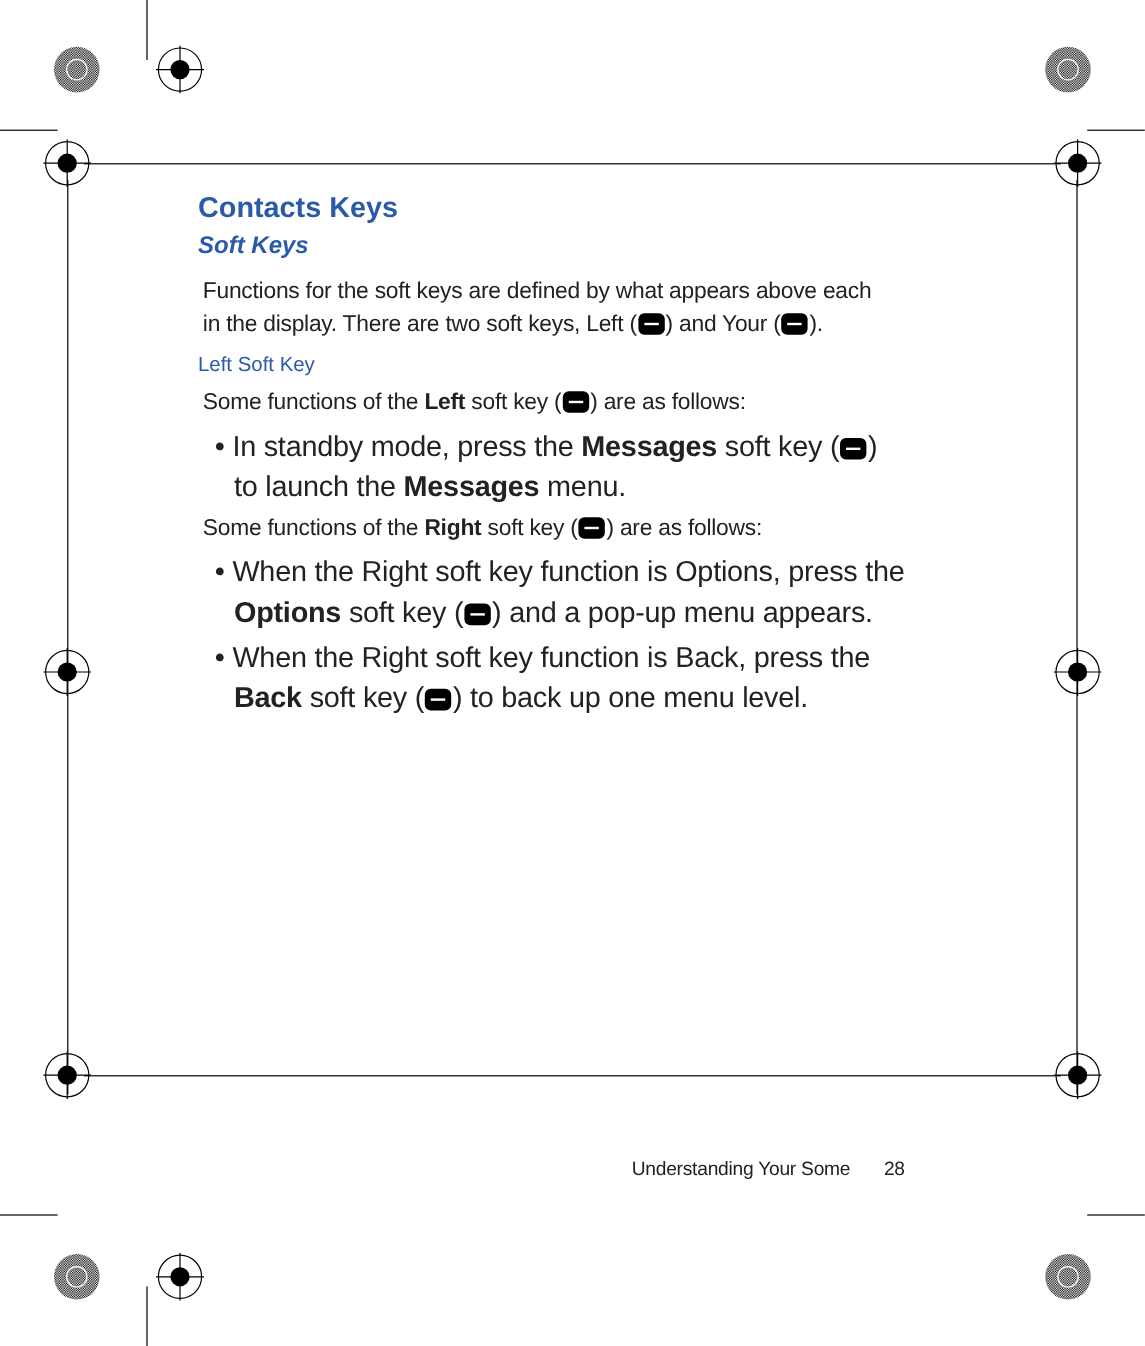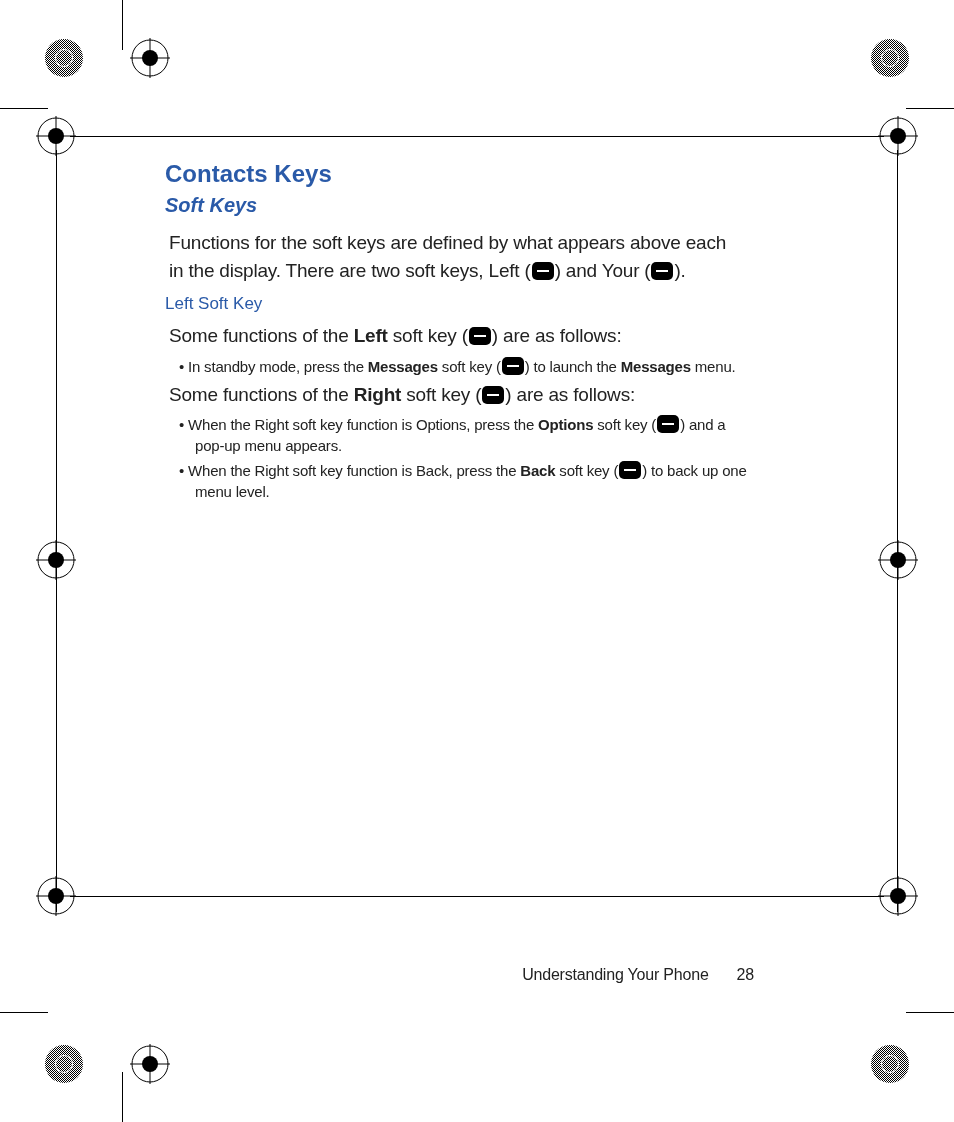--- a/index.html
+++ b/index.html
@@ -65,21 +65,21 @@
     letter-spacing: -0.2px;
     font-stretch: condensed;
   }
   p.body.indent { margin-left: 4px; }
   ul.bul {
     list-style: none;
     padding: 0;
     margin: 4px 0 0 14px;
   }
   ul.bul li {
-    font-size: 15px;
+    font-size: 24px;
     line-height: 1.4;
     font-weight: 300;
     letter-spacing: -0.2px;
     padding-left: 16px;
     text-indent: -16px;
     margin-bottom: 4px;
     font-stretch: condensed;
   }
   ul.bul li::before {
     content: "• ";
@@ -248,14 +248,14 @@
   <p class="body indent">
     <span>Some functions of the </span><span class="b">Right</span><span> soft key (</span><span class="skey"></span><span>) are as follows:</span>
   </p>
   <ul class="bul">
     <li><span>When the Right soft key function is Options, press the </span><span class="b">Options</span><span> soft key (</span><span class="skey"></span><span>) and a pop-up menu appears.</span></li>
     <li><span>When the Right soft key function is Back, press the </span><span class="b">Back</span><span> soft key (</span><span class="skey"></span><span>) to back up one menu level.</span></li>
   </ul>
 </div>
 
 <div class="footer">
-  <span>Understanding Your Phone</span><span class="pn">28</span>
+  <span>Understanding Your Some</span><span class="pn">28</span>
 </div>
 
 </body></html>

